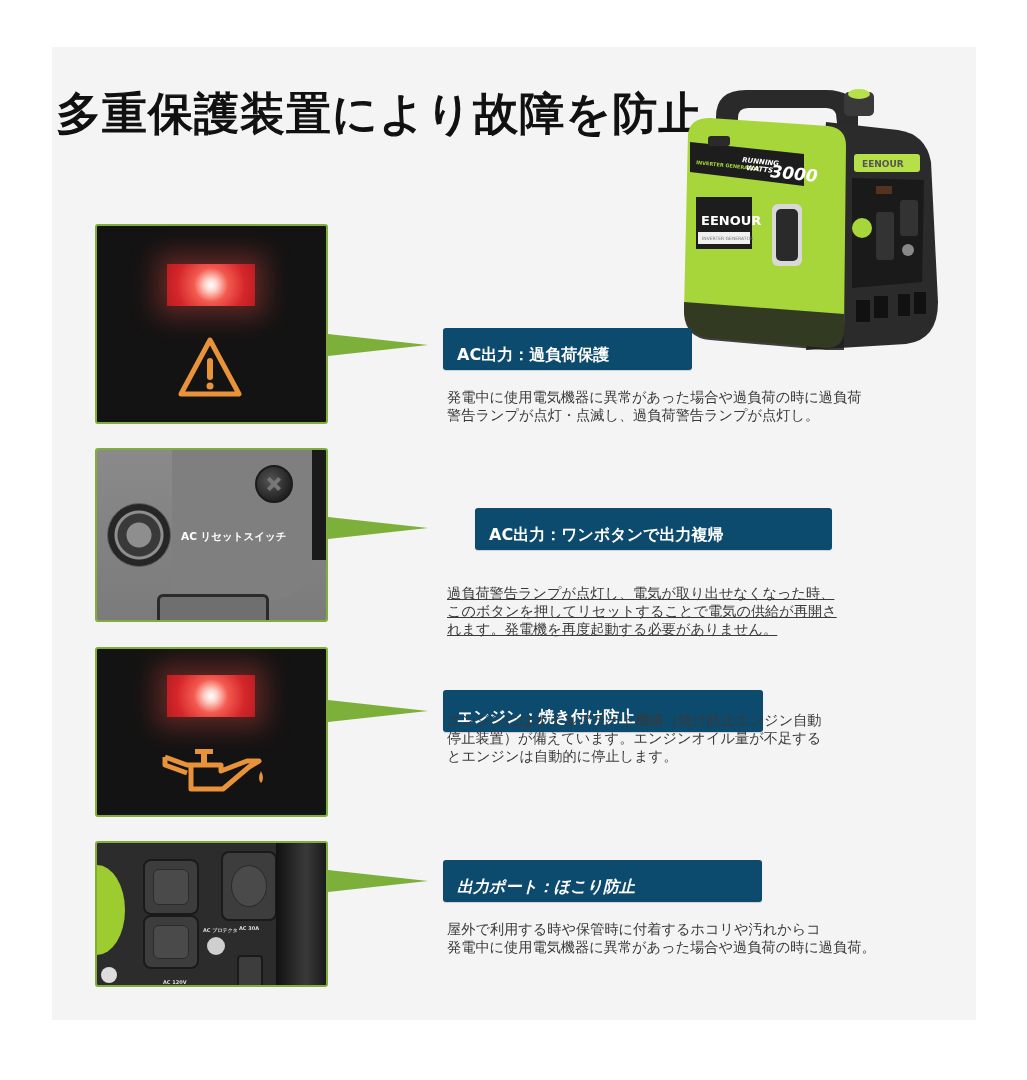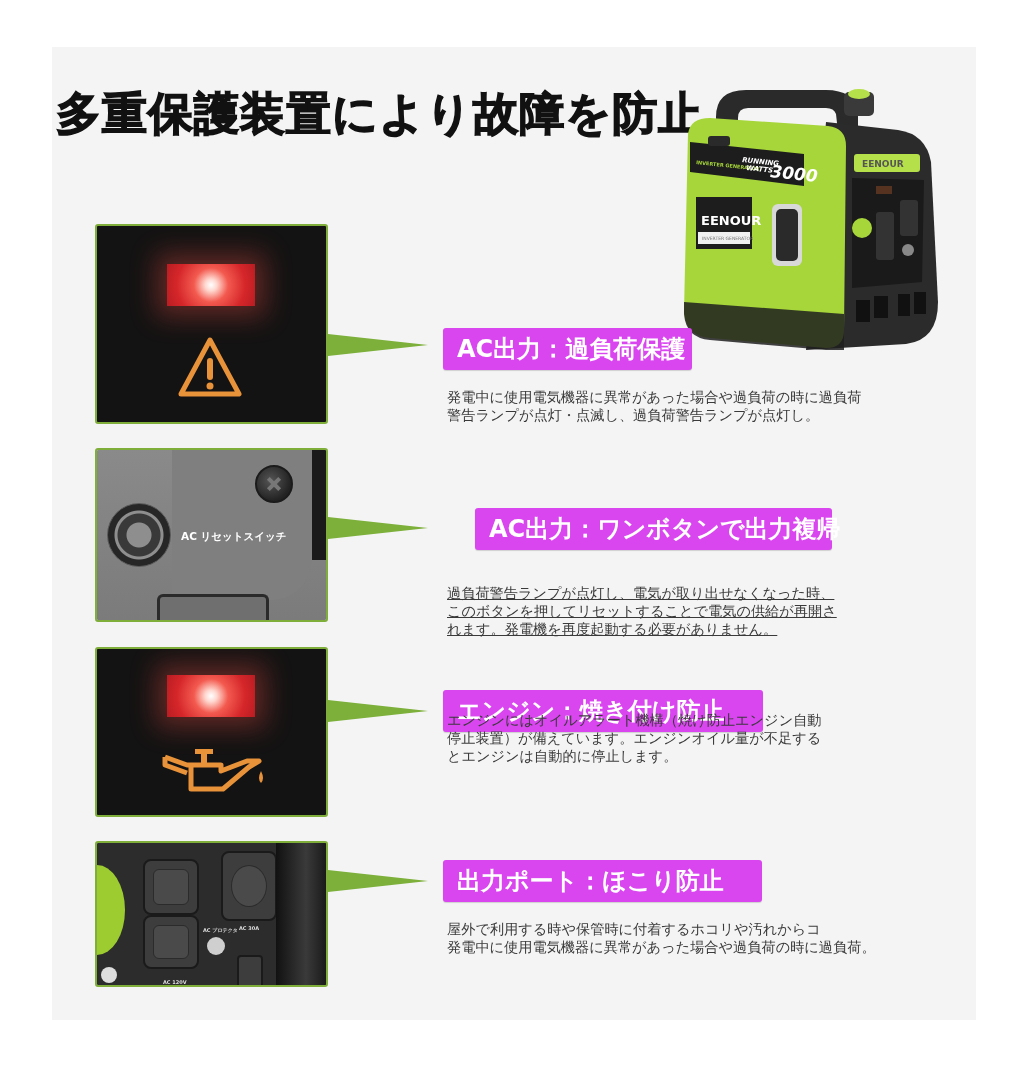--- a/index.html
+++ b/index.html
@@ -6,44 +6,44 @@
   html, body { width: 1027px; height: 1080px; background: #ffffff; overflow: hidden; }
   body { position: relative; font-family: "DejaVu Sans", "Liberation Sans", sans-serif; }
 
   .panel {
     position: absolute; left: 52px; top: 47px; width: 924px; height: 973px;
     background: #f4f4f4;
   }
   .page-title {
     position: absolute; left: 56px; top: 84px;
     font-family: "DejaVu Sans", sans-serif;
-    font-weight: 700; font-size: 45px; letter-spacing: 1px;
+    font-weight: 400; font-size: 45px; letter-spacing: 1px;
     color: #111; white-space: nowrap;
     -webkit-text-stroke: 1.4px #111;
   }
 
   
   .generator { position: absolute; left: 676px; top: 82px; width: 265px; height: 272px; }
 
   
   .thumb {
     position: absolute; left: 95px; width: 233px;
     border: 2px solid #7fae3a; border-radius: 3px; overflow: hidden; text-align: right;
   }
   .thumb.dark { background: #141313; }
   .pointer {
     position: absolute; left: 328px; width: 0; height: 0;
     border-top: 11px solid transparent; border-bottom: 11px solid transparent;
     border-left: 100px solid #7cb03a;
   }
   .label-box {
     position: absolute; left: 443px; height: 42px;
-    background: #d946ef; border-radius: 3px;
-    color: #fff; font-weight: bold; font-size: 24px;
-    line-height: 42px; padding: 0 14px; white-space: nowrap;
+    background: #0c4a6e; border-radius: 3px;
+    color: #fff; font-weight: bold; font-size: 16px;
+    line-height: 42px; padding: 6px 14px; white-space: nowrap;
     box-shadow: 0 1px 1px rgba(0,0,0,0.15);
   }
   .desc {
     position: absolute; left: 447px; width: 540px;
     font-size: 14.2px; line-height: 18px; color: #3a3a3a;
     white-space: pre-line;
   }
 
   
   .led {
@@ -210,15 +210,15 @@
     </div>
   <div class="outlet-cap" style="left:140px;top:112px;width:26px;height:34px;border-radius:4px;"></div>
   <div class="ac-protector-btn"></div>
   <div class="ground-screw"></div>
   <div class="port-tiny-label" style="left:66px;top:136px;">AC 120V</div>
   <div class="port-tiny-label" style="left:106px;top:84px;">AC プロテクタ</div>
   <div class="port-tiny-label" style="left:142px;top:82px;">AC 30A</div>
   <div class="ports-right"></div>
 </div>
 <div class="pointer" style="top:870px;"></div>
-<div class="label-box" style="top:860px;width:319px;">出力ポート：ほこり防止</div>
+<div class="label-box" style="top:860px;width:319px;font-style:italic;">出力ポート：ほこり防止</div>
 <div class="desc" style="top:920px;">屋外で利用する時や保管時に付着するホコリや汚れからコ
 発電中に使用電気機器に異常があった場合や過負荷の時に過負荷。</div>
 
 </body></html>

